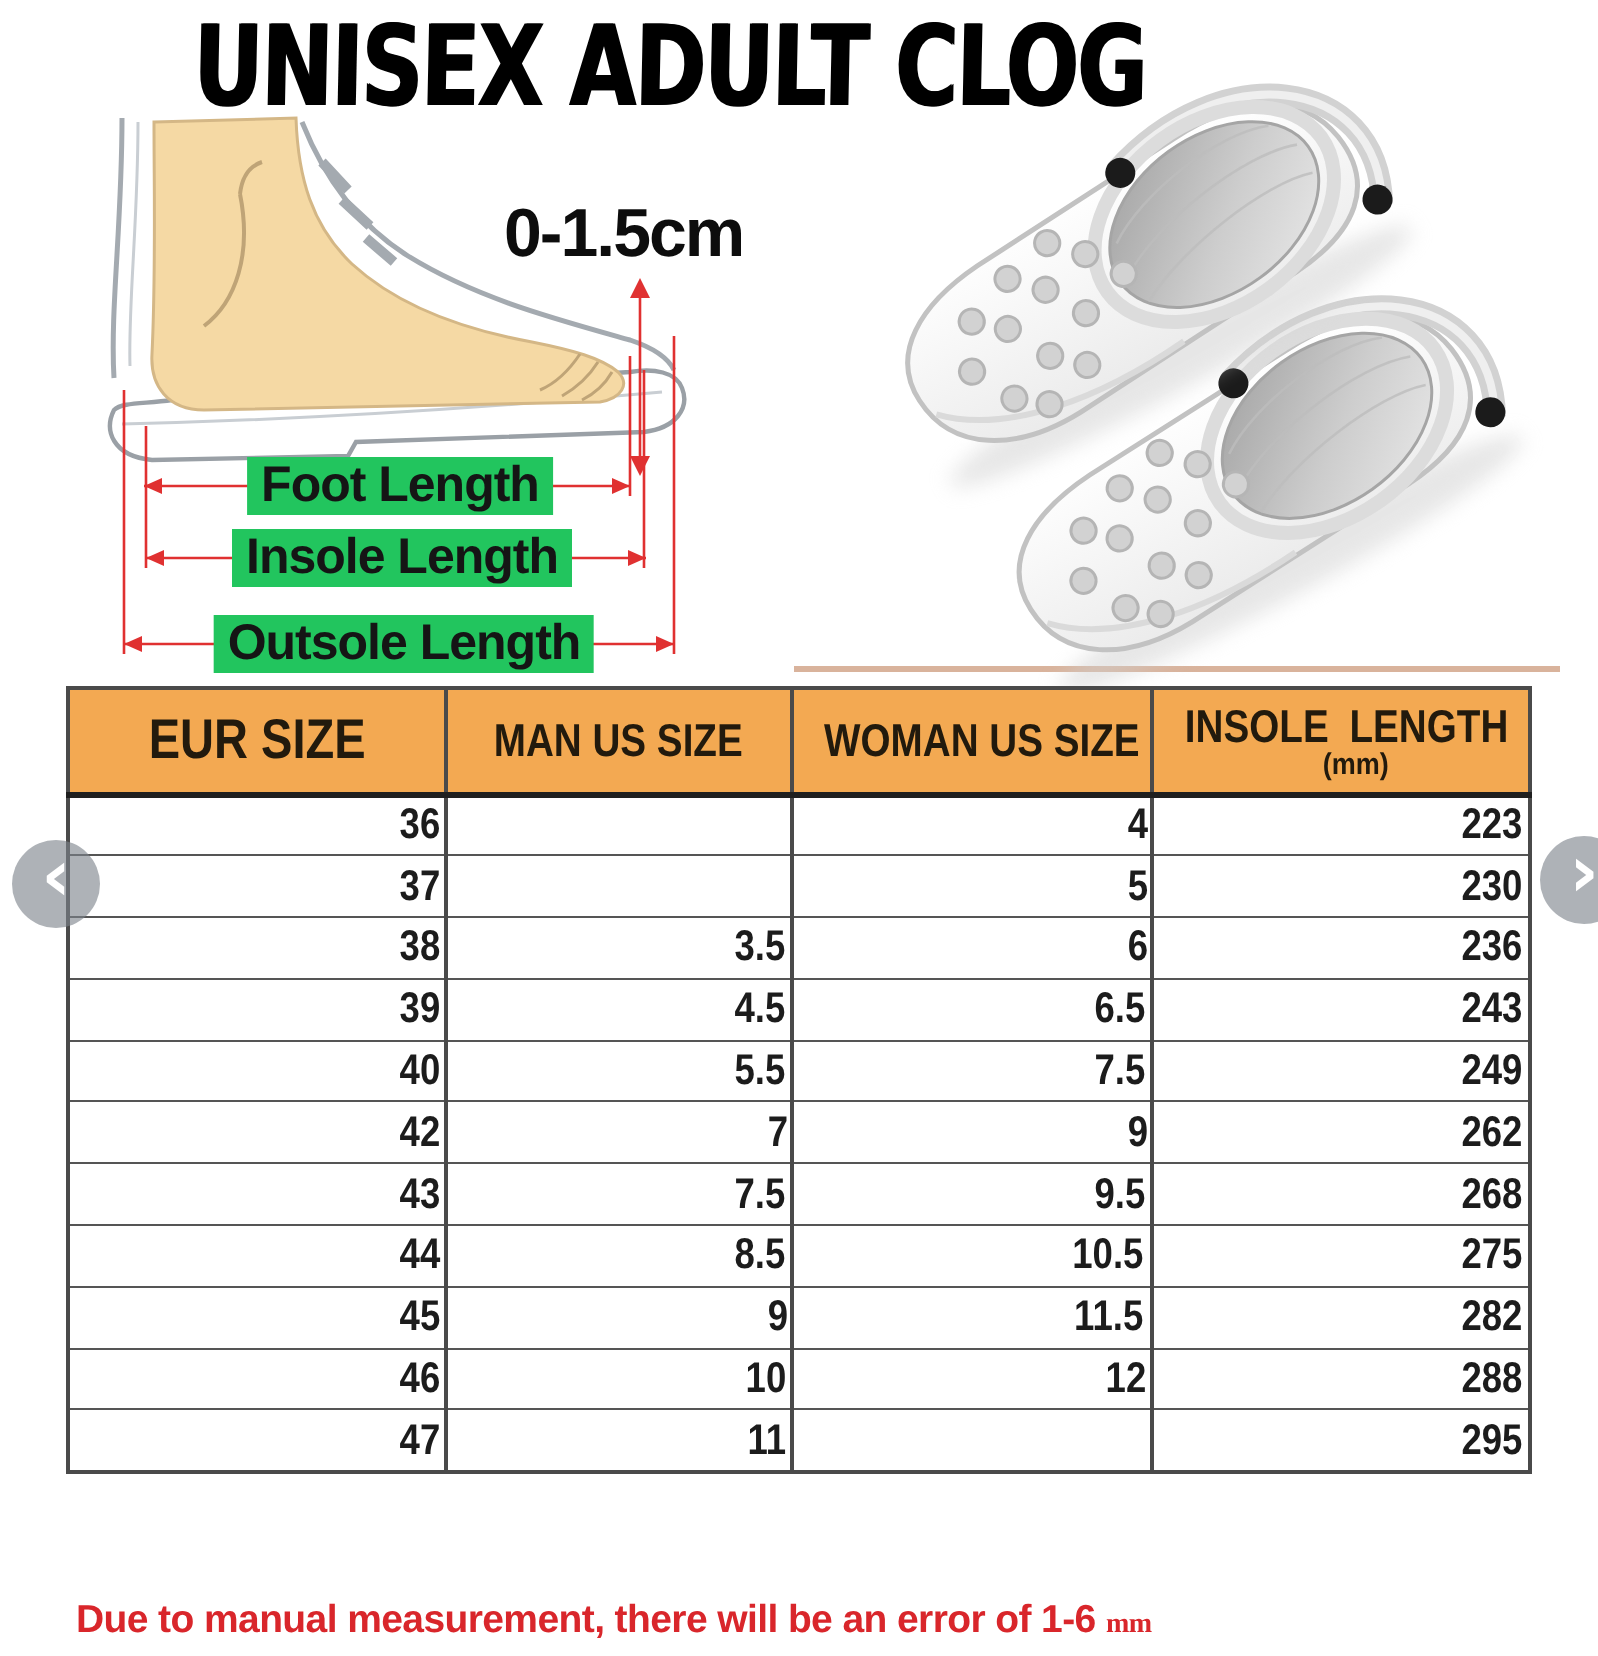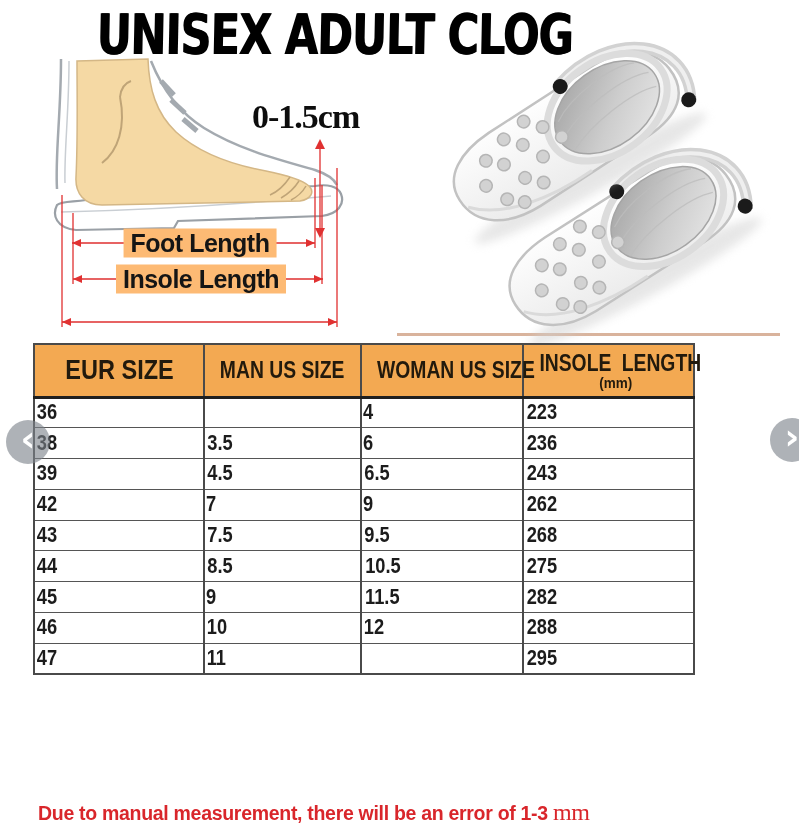--- a/index.html
+++ b/index.html
@@ -25,59 +25,59 @@
   }
   
   .diagram-svg{position:absolute;left:28px;top:55px;width:372px;height:282px;z-index:1;}
   .skin-fill{fill:var(--skin);stroke:#d4b786;stroke-width:1.5;}
   .gray-line{stroke:#a4aab0;fill:none;}
   .soft-line{stroke:#c9ced3;fill:none;}
   .tan-line-stroke{stroke:#bfa477;fill:none;}
   .red-stroke{stroke:var(--diagram-red);stroke-width:1.3;fill:none;}
   .red-fill{fill:var(--diagram-red);}
   .meas-label{
-    position:absolute;transform:translate(-50%,-50%);background:#fdba74;
+    position:absolute;transform:translate(-50%,-50%);background:#22c55e;
     padding:0 7px;font-weight:700;font-size:25px;color:#151515;
     white-space:nowrap;z-index:2;letter-spacing:-0.5px;
   }
   .gap-label{
     position:absolute;left:252px;top:98px;font-weight:700;font-size:34px;
-    color:#0d0d0d;z-index:2;letter-spacing:-1px;font-family:Liberation Serif, serif;
+    color:#0d0d0d;z-index:2;letter-spacing:-1px;
   }
   
   .clogs-svg{position:absolute;left:420px;top:25px;width:379px;height:320px;z-index:1;}
   .tan-line{position:absolute;left:397px;top:333px;width:383px;height:3px;background:#d9b39c;z-index:0;}
   
   .size-table{
-    position:absolute;left:33px;top:343px;width:662px;z-index:3;
+    position:absolute;left:33px;top:343px;width:733px;z-index:3;
     border-collapse:collapse;table-layout:fixed;background:#fff;
     border:2.5px solid var(--table-border);
   }
   .size-table col.c1{width:25.8%;} .size-table col.c2{width:23.7%;}
   .size-table col.c3{width:24.6%;} .size-table col.c4{width:25.9%;}
   .size-table th{
     background:var(--header-bg);height:53px;text-align:center;vertical-align:middle;
     border-left:2.5px solid var(--table-border);border-right:2.5px solid var(--table-border);
     border-bottom:3px solid #1f1f1f;color:#221a0d;padding:0;
   }
   .size-table td{
-    height:30.8px;text-align:left;vertical-align:middle;padding:0;
+    height:30.8px;text-align:right;vertical-align:middle;padding:0;
     border-left:2.5px solid var(--table-border);border-right:2.5px solid var(--table-border);
     border-top:1.6px solid #555;
   }
   .th-text{display:inline-block;transform:scaleX(0.84);font-weight:700;font-size:23px;white-space:nowrap;}
   .th-big{font-size:28px;}
   .th-unit{display:block;transform:scaleX(0.9);font-weight:700;font-size:15px;margin-top:-3px;padding-left:16px;}
   .cell-text{display:inline-block;transform:scaleX(0.85);font-weight:700;font-size:21.5px;color:#1c1c1c;white-space:nowrap;}
   
   .footnote{
     position:absolute;left:38px;top:799px;color:var(--accent-red);
     font-weight:700;font-size:19.5px;z-index:3;letter-spacing:-0.3px;
   }
-  .footnote .unit{font-family:"Liberation Serif",serif;font-weight:400;font-size:24px;}
+  .footnote .unit{font-family:"Liberation Serif",serif;font-weight:700;font-size:14px;}
   
   .nav-btn{
     position:absolute;width:44px;height:44px;border-radius:50%;border:none;
     background:rgba(125,131,139,0.62);color:#fff;cursor:pointer;z-index:4;
     display:flex;align-items:center;justify-content:center;padding:0;
   }
   .nav-prev{left:6px;top:420px;}
   .nav-next{left:770px;top:418px;}
   .nav-btn .chev{font-family:"DejaVu Sans",sans-serif;font-size:36px;line-height:1;
     font-weight:700;margin-top:-6px;}
@@ -119,20 +119,21 @@
     <polygon class="red-fill" points="295,224 286,220 286,228"></polygon>
     <polygon class="red-fill" points="34,267 43,263 43,271"></polygon>
     <polygon class="red-fill" points="309,267 300,263 300,271"></polygon>
     <polygon class="red-fill" points="292,84 287,94 297,94"></polygon>
     <polygon class="red-fill" points="292,183 287,173 297,173"></polygon>
   </svg>
 
   <div class="gap-label">0-1.5cm</div>
   <div class="meas-label" style="left:200px;top:243px;">Foot Length</div>
   <div class="meas-label" style="left:201px;top:279px;">Insole Length</div>
+  <div class="meas-label" style="left:202px;top:322px;">Outsole Length</div>
 
   <div class="tan-line"></div>
 
   <svg class="clogs-svg" viewBox="0 0 379 320">
     <defs>
       <linearGradient id="cupGrad" x1="0" y1="0" x2="1" y2="1">
         <stop offset="0" stop-color="#9f9f9f"></stop>
           <stop offset="0.55" stop-color="#cdcdcd"></stop>
           <stop offset="1" stop-color="#eaeaea"></stop>
       </linearGradient>
@@ -227,32 +228,44 @@
       </tr>
     </thead>
     <tbody>
         <tr>
           <td><span class="cell-text">36</span></td>
           <td><span class="cell-text"></span></td>
           <td><span class="cell-text">4</span></td>
           <td><span class="cell-text">223</span></td>
         </tr>
         <tr>
+          <td><span class="cell-text">37</span></td>
+          <td><span class="cell-text"></span></td>
+          <td><span class="cell-text">5</span></td>
+          <td><span class="cell-text">230</span></td>
+        </tr>
+        <tr>
           <td><span class="cell-text">38</span></td>
           <td><span class="cell-text">3.5</span></td>
           <td><span class="cell-text">6</span></td>
           <td><span class="cell-text">236</span></td>
         </tr>
         <tr>
           <td><span class="cell-text">39</span></td>
           <td><span class="cell-text">4.5</span></td>
           <td><span class="cell-text">6.5</span></td>
           <td><span class="cell-text">243</span></td>
         </tr>
         <tr>
+          <td><span class="cell-text">40</span></td>
+          <td><span class="cell-text">5.5</span></td>
+          <td><span class="cell-text">7.5</span></td>
+          <td><span class="cell-text">249</span></td>
+        </tr>
+        <tr>
           <td><span class="cell-text">42</span></td>
           <td><span class="cell-text">7</span></td>
           <td><span class="cell-text">9</span></td>
           <td><span class="cell-text">262</span></td>
         </tr>
         <tr>
           <td><span class="cell-text">43</span></td>
           <td><span class="cell-text">7.5</span></td>
           <td><span class="cell-text">9.5</span></td>
           <td><span class="cell-text">268</span></td>
@@ -277,21 +290,21 @@
         </tr>
         <tr>
           <td><span class="cell-text">47</span></td>
           <td><span class="cell-text">11</span></td>
           <td><span class="cell-text"></span></td>
           <td><span class="cell-text">295</span></td>
         </tr>
       </tbody>
   </table>
 
-  <div class="footnote"><span>Due to manual measurement, there will be an error of 1-3</span>&nbsp;<span class="unit">mm</span></div>
+  <div class="footnote"><span>Due to manual measurement, there will be an error of 1-6</span>&nbsp;<span class="unit">mm</span></div>
 
   <button class="nav-btn nav-prev">
     <span class="chev">‹</span>
   </button>
   <button class="nav-btn nav-next">
     <span class="chev">›</span>
   </button>
 
 </div>
 

